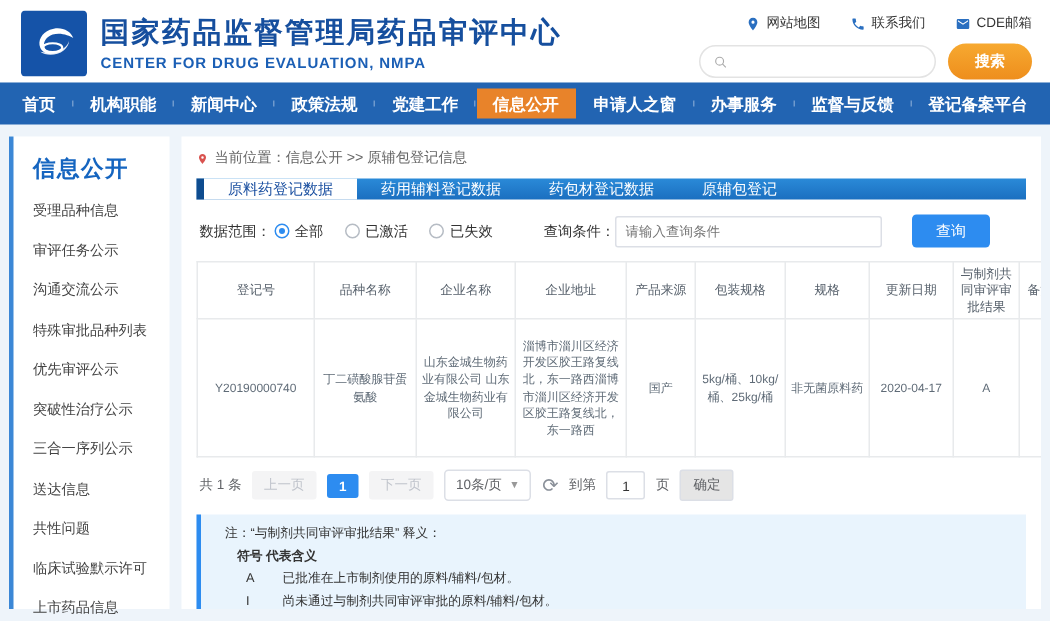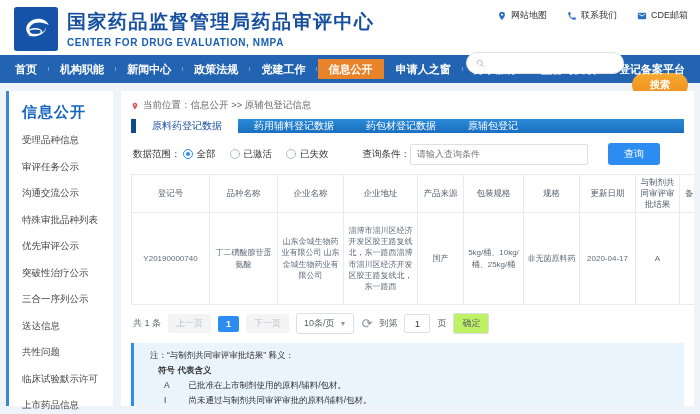--- a/index.html
+++ b/index.html
@@ -13,21 +13,21 @@
   .brand-title { font-size:19px; font-weight:bold; color:#164f9e; letter-spacing:1.5px; }
   .brand-sub { font-size:10px; font-weight:bold; color:#1b5fb5; letter-spacing:.6px; margin-top:2px; }
   .top-right { display:flex; flex-direction:column; align-items:flex-end; gap:7px; padding-top:3px; }
   .quick-links { display:flex; gap:20px; font-size:9px; color:#333; }
   .quick-link { display:flex; align-items:center; gap:4px; cursor:pointer; }
   .qicon { width:10px; height:10px; fill:#2a6fc0; }
   .search-row { display:flex; align-items:center; gap:8px; }
   .search-box { display:flex; align-items:center; gap:5px; border:1px solid #e3e3e3; border-radius:12px; height:22px; width:158px; padding:0 9px; background:#fff; }
   .search-box svg { width:9px; height:9px; stroke:#aaa; fill:none; stroke-width:2; }
   .search-box input { border:none; outline:none; width:100%; font-size:9px; color:#333; font-family:inherit; }
-  .search-btn { width:56px; height:24px; border:none; border-radius:12px; background:linear-gradient(#f7a930,#ee8e1d); color:#fff; font-size:10px; font-weight:bold; cursor:pointer; font-family:inherit;margin-top:44px; }
+  .search-btn { width:56px; height:24px; border:none; border-radius:12px; background:linear-gradient(#f7a930,#ee8e1d); color:#fff; font-size:10px; font-weight:bold; cursor:pointer; font-family:inherit; }
 
   
   .nav { height:28px; background:#2264b2; display:flex; align-items:stretch; justify-content:space-between; padding:4px 4px;font-family:Liberation Mono, monospace; }
   .nav-item { display:flex; align-items:center; padding:0 11px; color:#fff; font-size:11px; font-weight:bold; position:relative; cursor:pointer; white-space:nowrap; }
   .nav-item:not(:last-child)::after { content:''; position:absolute; right:-1px; top:8px; bottom:8px; width:1px; background:rgba(255,255,255,.35); }
   .nav-item.active { background:#e8832a; }
   .nav-item.active::after { display:none; }
 
   
   .bodywrap { display:flex; gap:8px; padding:8px 6px; height:331px; }
@@ -60,21 +60,21 @@
   .cell { max-height:88px; overflow:hidden; }
   .data-row td { height:92px; }
 
   .pagination { display:flex; align-items:center; gap:7px; margin:8px 0 9px 2px; font-size:9px; color:#606266; }
   .pg-btn { background:#f4f4f5; color:#c0c4cc; padding:3px 8px; border-radius:2px; cursor:default; }
   .pg-num { background:#2d8cf0; color:#fff; padding:3px 8px; border-radius:2px; font-weight:bold; cursor:pointer; }
   .pg-size { display:flex; align-items:center; gap:5px; border:1px solid #dcdfe6; border-radius:3px; padding:3px 7px; cursor:pointer; }
   .chev { font-size:7px; color:#999; }
   .refresh { font-size:13px; color:#8a9099; cursor:pointer; line-height:1; }
   .goto-input { width:26px; height:19px; border:1px solid #dcdfe6; border-radius:2px; text-align:center; font-size:9px; outline:none; font-family:inherit; color:#333; }
-  .confirm-btn { border:1px solid #dcdfe6; background:#bef264; color:#606266; font-size:9px; padding:3px 8px; border-radius:2px; cursor:pointer; font-family:inherit; }
+  .confirm-btn { border:1px solid #dcdfe6; background:#e5e5e5; color:#606266; font-size:9px; padding:3px 8px; border-radius:2px; cursor:pointer; font-family:inherit; }
 
   .note { background:#e9f4fd; border-left:3px solid #2d8cf0; padding:5px 10px 6px 16px; font-size:8.5px; color:#333; line-height:1.75; }
   .note-sym-head { font-weight:bold; padding-left:8px; }
   .note-row { padding-left:14px; }
   .note-row .sym { display:inline-block; width:22px; }
 </style>
 </head>
 <body>
 
 <div class="page">

